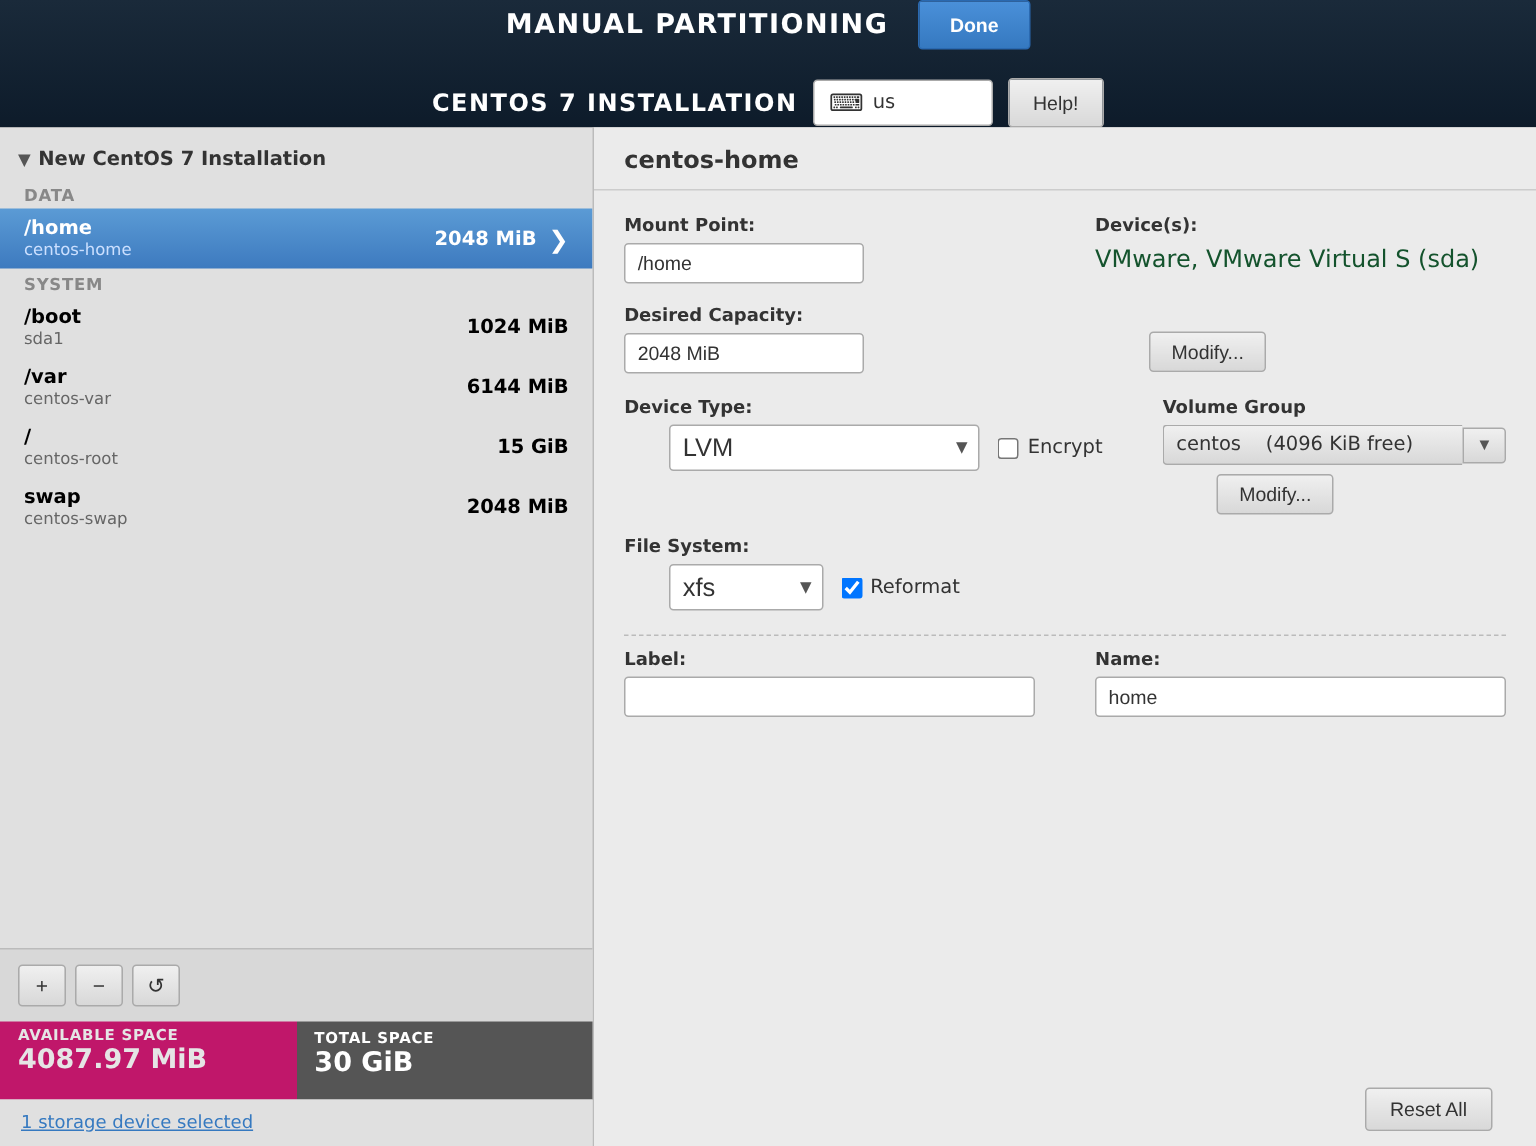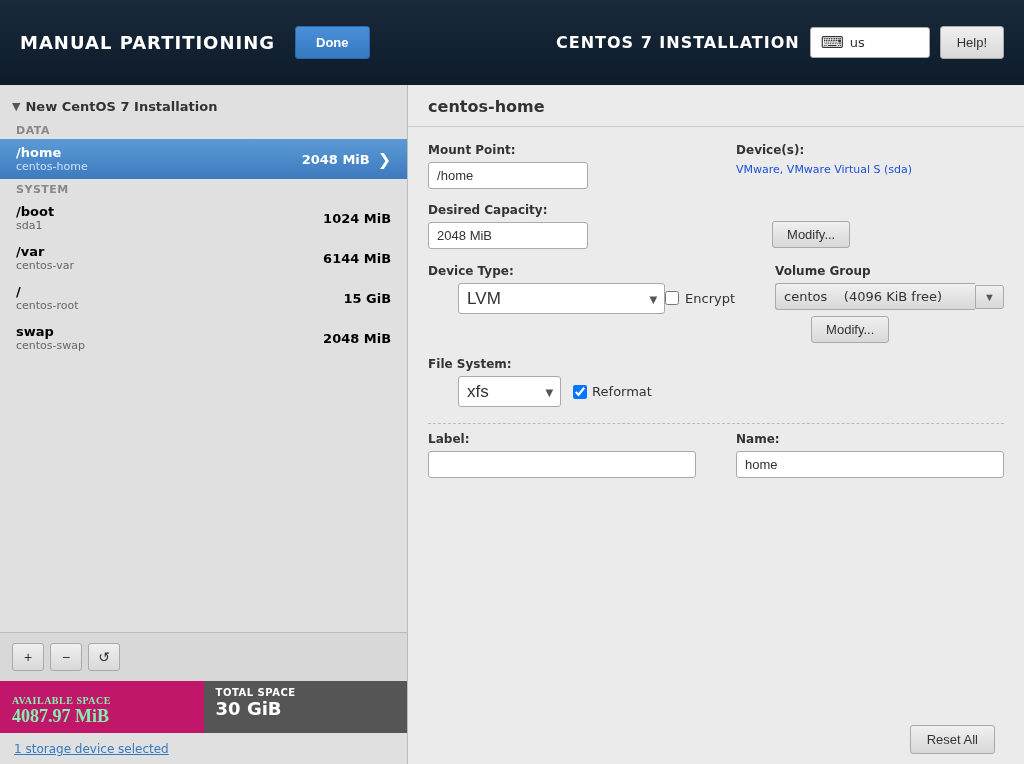--- a/index.html
+++ b/index.html
@@ -12,20 +12,21 @@
       overflow: hidden;
     }
     
     #header {
       background: linear-gradient(180deg, #1a2a3a 0%, #0d1b2a 100%);
       height: 85px;
       display: flex;
       align-items: center;
       justify-content: space-between;
       padding: 0 20px;
+      flex-direction: column;
     }
     #header-left { display: flex; align-items: center; gap: 20px; }
     #app-title {
       color: white;
       font-size: 18px;
       font-weight: bold;
       letter-spacing: 1px;
     }
     #done-button {
       background: linear-gradient(180deg, #4a90d9 0%, #3579c0 100%);
@@ -148,23 +149,22 @@
       color: #333;
     }
     
     #space-indicators {
       display: flex;
       height: 52px;
     }
     #available-space {
       flex: 1;
       background: #c0176a;
-      padding: 14px 12px;
-      color: #86efac;
-      font-family: Liberation Serif, serif;
+      padding: 4px 12px;
+      color: #e5e5e5;
     }
     #total-space {
       flex: 1;
       background: #555;
       padding: 6px 12px;
       color: white;
     }
     .space-label { font-size: 10px; font-weight: bold; text-transform: uppercase; letter-spacing: 0.5px; }
     .space-value { font-size: 18px; font-weight: bold; }
     
@@ -205,22 +205,22 @@
     .field-input {
       background: white;
       border: 1px solid #aaa;
       border-radius: 3px;
       padding: 5px 8px;
       font-size: 13px;
       width: 100%;
       color: #333;
     }
     .field-static {
-      font-size: 11px;
-      color: #1d4ed8;
+      font-size: 16px;
+      color: #14532d;
       line-height: 1.4;
     }
     .modify-btn {
       background: linear-gradient(180deg, #f0f0f0 0%, #d8d8d8 100%);
       border: 1px solid #aaa;
       border-radius: 3px;
       padding: 5px 14px;
       font-size: 13px;
       cursor: pointer;
       color: #333;
@@ -247,23 +247,23 @@
       position: absolute;
       right: 8px;
       top: 50%;
       transform: translateY(-50%);
       pointer-events: none;
       color: #555;
       font-size: 10px;
     }
     .checkbox-wrap {
       display: flex;
-      align-items: flex-start;
+      align-items: flex-end;
       gap: 6px;
-      margin-left: 0;
+      margin-left: 12px;
     }
     .checkbox-wrap input[type=checkbox] { margin: 0; cursor: pointer; width: 14px; height: 14px; }
     .checkbox-label { font-size: 13px; color: #333; }
     .volume-group-wrap {
       display: flex;
       align-items: center;
       gap: 0;
     }
     #vg-select {
       min-width: 200px;

